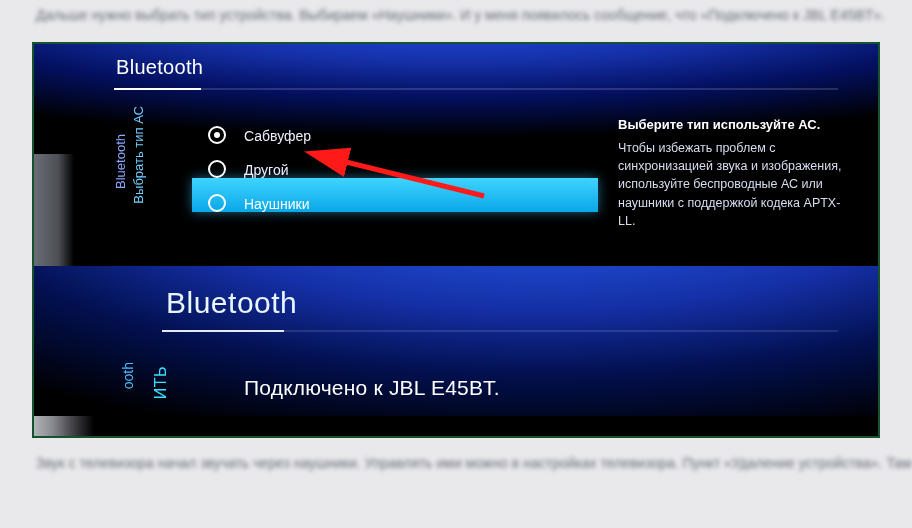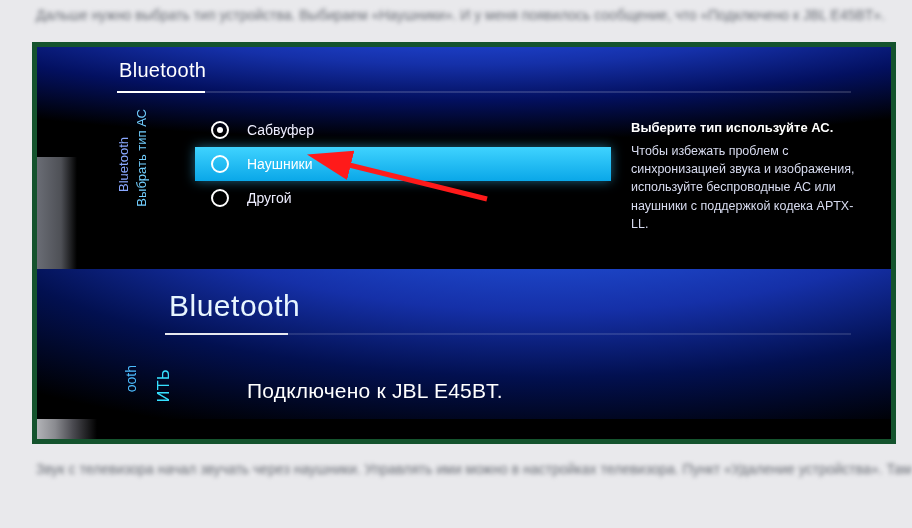--- a/index.html
+++ b/index.html
@@ -1,29 +1,29 @@
 <!DOCTYPE html>
 <html><head>
 <meta charset="utf-8">
 <style>
   html,body{margin:0;padding:0;background:#e9e9ec;font-family:"Segoe UI",Arial,sans-serif;width:912px;height:528px;overflow:hidden}
   .article-text{color:#6a6e76;font-size:14px;line-height:1.6;padding:4px 36px;filter:blur(2px);white-space:nowrap;overflow:hidden}
-  .frame{margin:12px 16px 0 32px;border:5px solid #14532d;background:#000}
+  .frame{margin:12px 32px 0 32px;border:2px solid #14532d;background:#000}
   .tv{position:relative;height:222px;overflow:hidden}
   .tv2{position:relative;height:170px;overflow:hidden}
   .hdr{position:absolute;left:82px;top:12px;color:#fff;font-size:20px;font-weight:300;letter-spacing:.3px}
   .hdr-underline{position:absolute;left:80px;right:40px;top:44px;height:2px;background:linear-gradient(90deg,#fff 0 12%,rgba(255,255,255,.15) 12%)}
   .titlebar-glow{position:absolute;left:0;right:0;top:0;height:110px;
     background:radial-gradient(120% 160% at 50% -40%, #2a5bff 0%, #1530a8 35%, #031060 55%, #000 78%)}
   .sidebar{position:absolute;left:75px;top:70px;bottom:10px;width:36px;color:#7fb3ff}
   .vlabel{position:absolute;writing-mode:vertical-rl;transform:rotate(180deg);font-size:13px}
   .vlabel.v1{left:4px;top:20px;color:#8aa8ff}
   .vlabel.v2{left:22px;top:-8px;color:#72cfff}
   .list{position:absolute;left:158px;top:66px;right:280px}
-  .row{display:flex;align-items:center;height:34px;padding:0 16px;cursor:pointer}
+  .row{display:flex;align-items:flex-end;height:34px;padding:0 16px;cursor:pointer}
   .row .dot{width:14px;height:14px;border:2px solid #fff;border-radius:50%;margin-right:18px;display:inline-flex;align-items:center;justify-content:center}
   .row .dot.filled::after{content:"";width:6px;height:6px;background:#fff;border-radius:50%}
   .row .label{color:#eef;font-size:14px}
   .row.sel{background:linear-gradient(180deg,#3fd3ff,#0aa7e8);box-shadow:0 0 12px rgba(60,200,255,.5)}
   .row.sel .label{color:#fff;font-weight:500}
   .arrow{position:absolute;left:300px;top:110px;pointer-events:none}
   .arrow svg{overflow:visible}
   .help{position:absolute;right:30px;top:72px;width:230px;color:#d8dcf0;font-size:12.5px;line-height:1.45}
   .help .title{font-weight:600;color:#fff;margin-bottom:4px;font-size:13px}
   
@@ -53,27 +53,27 @@
     <div class="sidebar">
       <span class="vlabel v1">Bluetooth</span>
       <span class="vlabel v2">Выбрать тип АС</span>
     </div>
 
     <div class="list">
       <div class="row">
         <span class="dot filled"></span>
         <span class="label">Сабвуфер</span>
       </div>
+      <div class="row">
+        <span class="dot"></span>
+        <span class="label">Другой</span>
+      </div>
       <div class="row sel">
         <span class="dot"></span>
         <span class="label">Наушники</span>
-      </div>
-      <div class="row">
-        <span class="dot"></span>
-        <span class="label">Другой</span>
       </div>
     </div>
 
     <div class="arrow">
       <svg width="160" height="60">
         <defs>
           <marker id="ah" markerWidth="10" markerHeight="10" refX="2" refY="3" orient="auto">
             <path d="M0,0 L0,6 L9,3 z" fill="#ff1a1a"></path>
           </marker>
         </defs>

